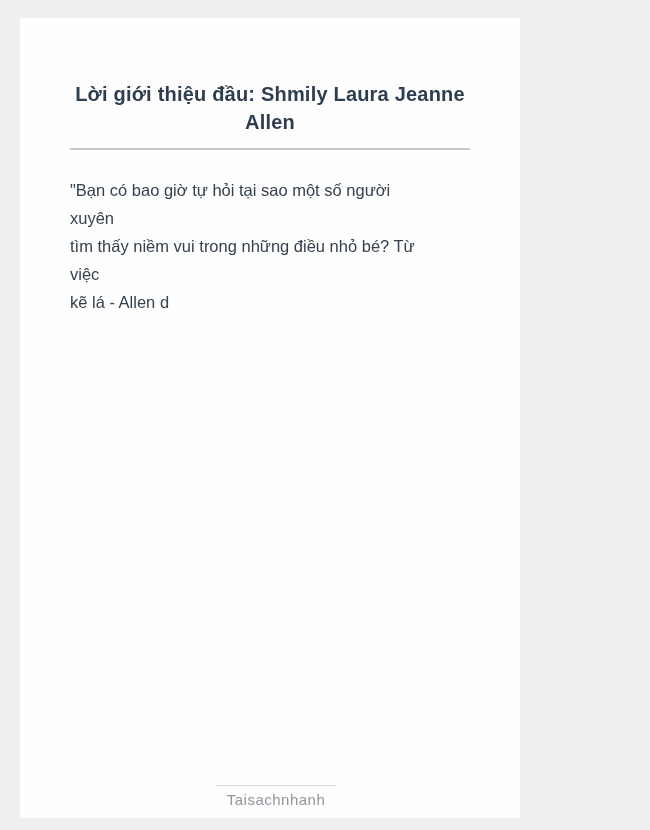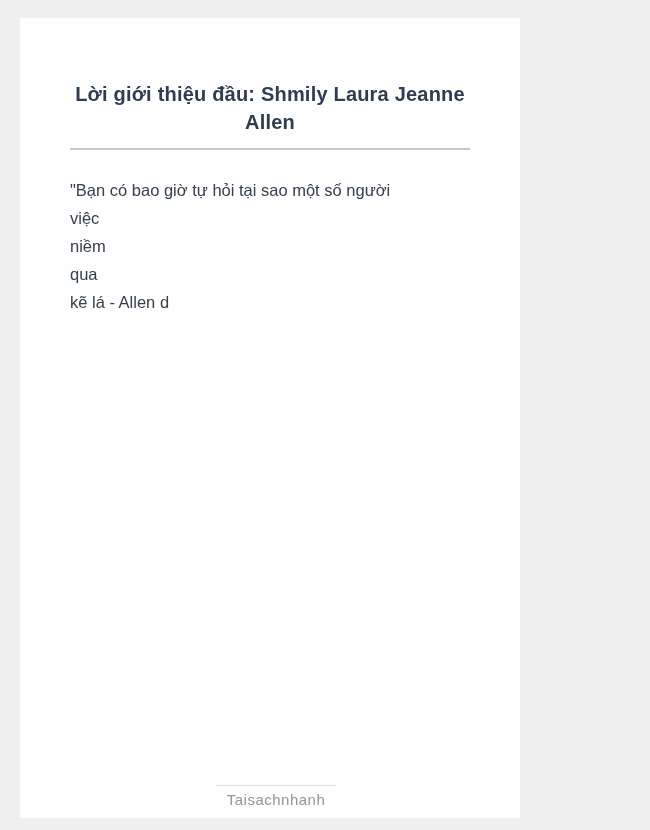--- a/index.html
+++ b/index.html
@@ -71,23 +71,23 @@
 </style>
 </head>
 <body>
 
 <div class="card">
   <div class="content">
     <h1 class="page-title">Lời giới thiệu đầu: Shmily Laura Jeanne Allen</h1>
     <hr class="title-divider">
     <div class="body-paragraph">
       <div class="body-line">"Bạn có bao giờ tự hỏi tại sao một số người</div>
+      <div class="body-line">xuyên</div>
+      <div class="body-line">tìm thấy niềm vui trong những điều nhỏ bé? Từ</div>
       <div class="body-line">việc</div>
-      <div class="body-line">niềm</div>
-      <div class="body-line">qua</div>
       <div class="body-line">kẽ lá - Allen d</div>
     </div>
   </div>
 
   <div class="footer">
     <hr class="footer-divider">
     <div class="footer-brand">Taisachnhanh</div>
   </div>
 </div>
 

